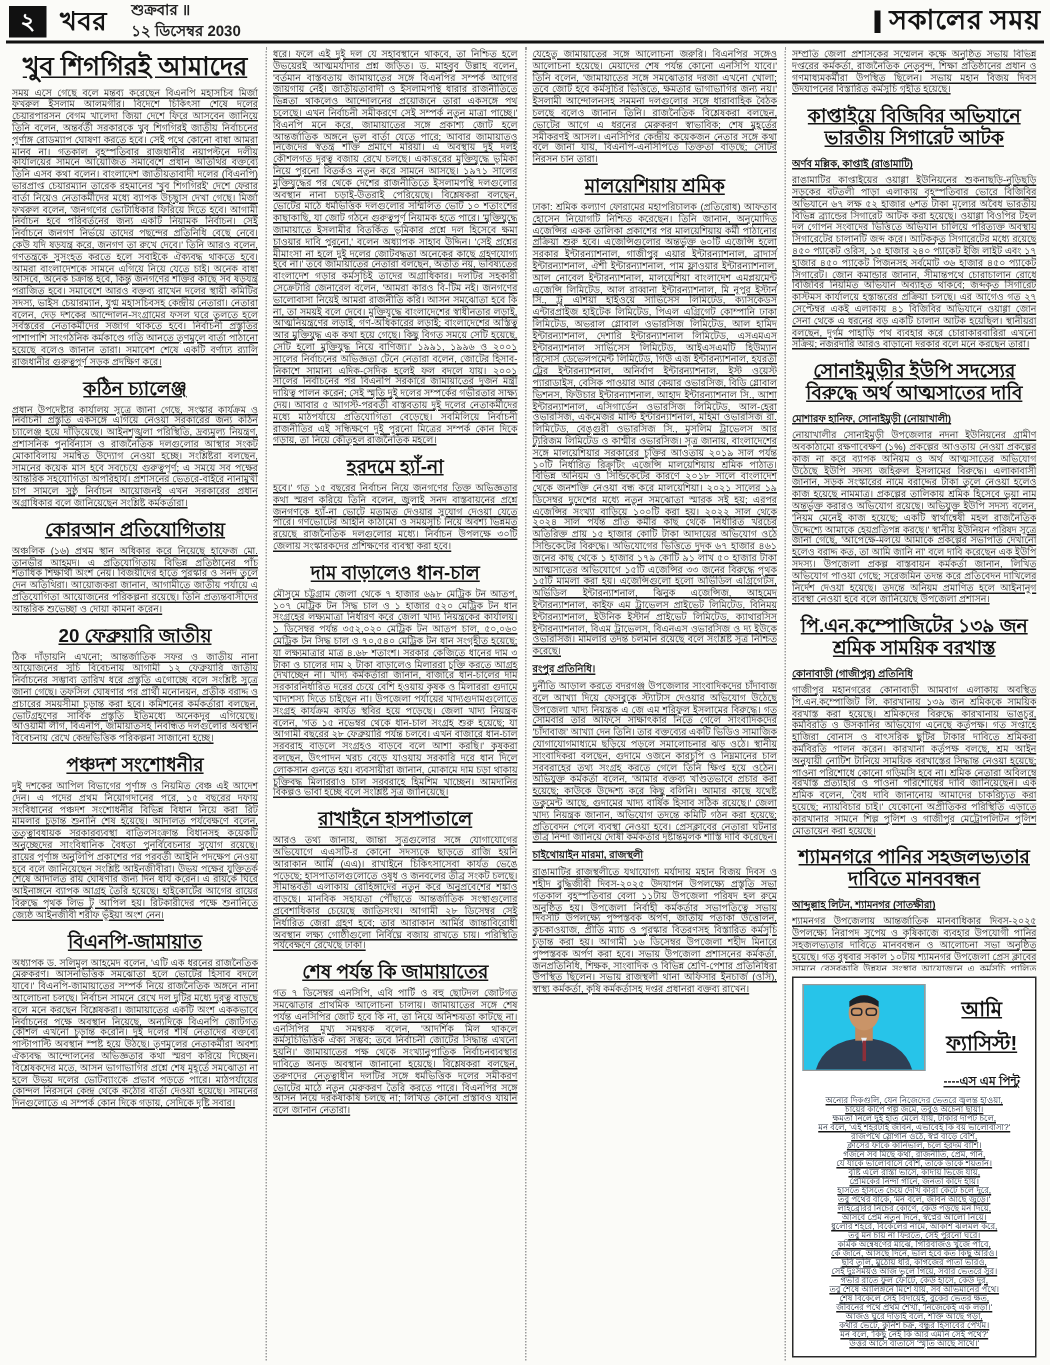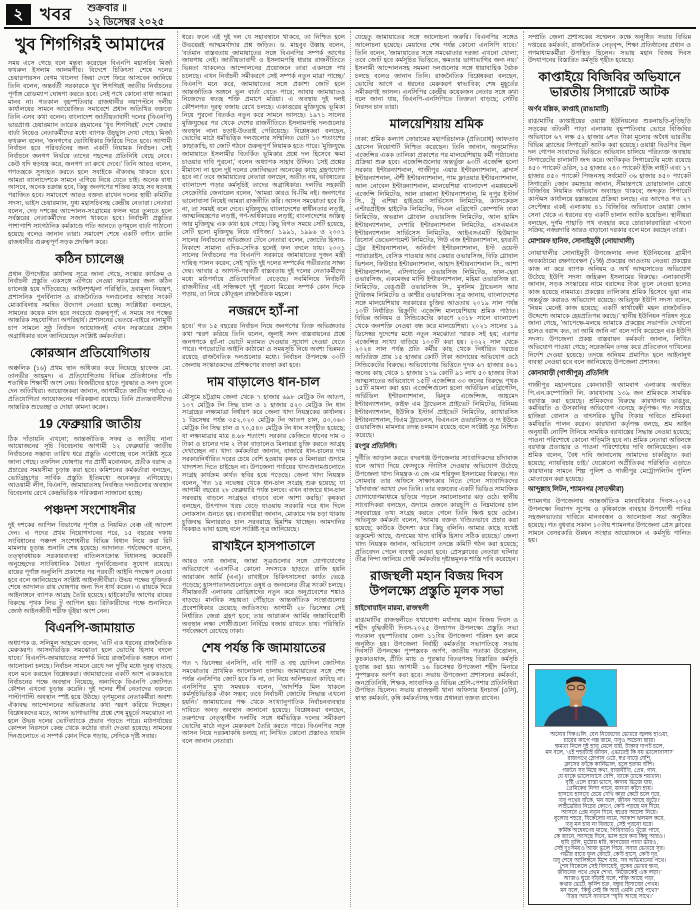--- a/index.html
+++ b/index.html
@@ -18,21 +18,21 @@
   }
   
   .masthead { display:flex; align-items:center; height:27px; border-bottom:2px solid #111; padding:1px 2px; }
   .pagenum { background:#111; color:#fff; width:25px; height:21px; display:flex; align-items:center; justify-content:center; font-size:15px; font-weight:bold; margin-right:9px; }
   .section-title { font-size:17px; font-weight:900; letter-spacing:.5px; margin-right:16px; line-height:1; }
   .dateblock { font-size:10px; font-weight:bold; line-height:1.35; color:#222; }
   .paper-brand { margin-left:auto; display:flex; align-items:center; gap:6px; }
   .paper-brand .bar { width:4px; height:15px; background:#111; }
   .paper-brand .name { font-size:18px; font-weight:900; font-family:"Liberation Serif", serif; letter-spacing:.5px; }
   
-  .cols { display:flex; height:876px; margin-top:2px; }
+  .cols { display:flex; height:876px; margin-top:2px;text-decoration:underline; }
   .col { width:25%; padding:2px 5px 2px 4px; overflow:hidden; border-left:1px dotted #9a9a9a; }
   .col:first-child { border-left:none; }
   .h1 { font-size:17px; font-weight:800; text-align:center; line-height:1.15; margin:2px 0 4px; }
   .h2 { font-size:12.5px; font-weight:800; text-align:center; line-height:1.2; margin:5px 2px 3px; }
   .byline { font-size:6.6px; font-weight:bold; margin:1px 0 2px; }
   .bd { font-size:6.3px; line-height:1.24; text-align:justify; color:#1b1b1b; word-break:break-word; }
   .bd + .h2 { margin-top:6px; }
   
   .col4 { display:flex; flex-direction:column; }
   .col4-flow { flex:1 1 auto; min-height:0; overflow:hidden; }
@@ -48,92 +48,102 @@
 </head>
 <body>
 
 <div class="page">
 
   <div class="masthead">
     <div class="pagenum">২</div>
     <div class="section-title">খবর</div>
     <div class="dateblock">
       <div>শুক্রবার ॥</div>
-      <div>১২ ডিসেম্বর ২০২৫</div>
+      <div>১২ ডিসেম্বর 2030</div>
+    </div>
+    <div class="paper-brand">
+      <div class="bar"></div>
+      <div class="name">সকালের সময়</div>
     </div>
   </div>
 
   <div class="cols">
 
     <div class="col">
       <div class="h1">খুব শিগগিরই আমাদের</div>
       <div class="bd">সময় এসে গেছে বলে মন্তব্য করেছেন বিএনপি মহাসচিব মির্জা ফখরুল ইসলাম আলমগীর। বিদেশে চিকিৎসা শেষে দলের চেয়ারপারসন বেগম খালেদা জিয়া দেশে ফিরে আসবেন জানিয়ে তিনি বলেন, অন্তর্বর্তী সরকারকে খুব শিগগিরই জাতীয় নির্বাচনের পূর্ণাঙ্গ রোডম্যাপ ঘোষণা করতে হবে। সেই পথে কোনো বাধা আমরা মানব না। গতকাল বৃহস্পতিবার রাজধানীর নয়াপল্টনে দলীয় কার্যালয়ের সামনে আয়োজিত সমাবেশে প্রধান অতিথির বক্তব্যে তিনি এসব কথা বলেন। বাংলাদেশ জাতীয়তাবাদী দলের (বিএনপি) ভারপ্রাপ্ত চেয়ারম্যান তারেক রহমানের 'খুব শিগগিরই' দেশে ফেরার বার্তা নিয়েও নেতাকর্মীদের মধ্যে ব্যাপক উচ্ছ্বাস দেখা গেছে। মির্জা ফখরুল বলেন, 'জনগণের ভোটাধিকার ফিরিয়ে দিতে হবে। আগামী নির্বাচন হবে পরিবর্তনের জন্য একটি নিয়ামক নির্বাচন। সেই নির্বাচনে জনগণ নির্ভয়ে তাদের পছন্দের প্রতিনিধি বেছে নেবে। কেউ যদি ষড়যন্ত্র করে, জনগণ তা রুখে দেবে।' তিনি আরও বলেন, গণতন্ত্রকে সুসংহত করতে হলে সবাইকে ঐক্যবদ্ধ থাকতে হবে। আমরা বাংলাদেশকে সামনে এগিয়ে নিয়ে যেতে চাই। অনেক বাধা আসবে, অনেক চক্রান্ত হবে, কিন্তু জনগণের শক্তির কাছে সব ষড়যন্ত্র পরাজিত হবে। সমাবেশে আরও বক্তব্য রাখেন দলের স্থায়ী কমিটির সদস্য, ভাইস চেয়ারম্যান, যুগ্ম মহাসচিবসহ কেন্দ্রীয় নেতারা। নেতারা বলেন, দেড় দশকের আন্দোলন-সংগ্রামের ফসল ঘরে তুলতে হলে সর্বস্তরের নেতাকর্মীদের সজাগ থাকতে হবে। নির্বাচনী প্রস্তুতির পাশাপাশি সাংগঠনিক কর্মকাণ্ডে গতি আনতে তৃণমূলে বার্তা পাঠানো হয়েছে বলেও জানান তারা। সমাবেশ শেষে একটি বর্ণাঢ্য র‌্যালি রাজধানীর গুরুত্বপূর্ণ সড়ক প্রদক্ষিণ করে।</div>
       <div class="h2">কঠিন চ্যালেঞ্জ</div>
       <div class="bd">প্রধান উপদেষ্টার কার্যালয় সূত্রে জানা গেছে, সংস্কার কার্যক্রম ও নির্বাচনী প্রস্তুতি একসঙ্গে এগিয়ে নেওয়া সরকারের জন্য কঠিন চ্যালেঞ্জ হয়ে দাঁড়িয়েছে। আইনশৃঙ্খলা পরিস্থিতি, দ্রব্যমূল্য নিয়ন্ত্রণ, প্রশাসনিক পুনর্বিন্যাস ও রাজনৈতিক দলগুলোর আস্থার সংকট মোকাবিলায় সমন্বিত উদ্যোগ নেওয়া হচ্ছে। সংশ্লিষ্টরা বলছেন, সামনের কয়েক মাস হবে সবচেয়ে গুরুত্বপূর্ণ; এ সময়ে সব পক্ষের আন্তরিক সহযোগিতা অপরিহার্য। প্রশাসনের ভেতরে-বাইরে নানামুখী চাপ সামলে সুষ্ঠু নির্বাচন আয়োজনই এখন সরকারের প্রধান অগ্রাধিকার বলে জানিয়েছেন সংশ্লিষ্ট কর্মকর্তারা।</div>
       <div class="h2">কোরআন প্রতিযোগিতায়</div>
       <div class="bd">অঞ্চলিক (১৬) প্রথম স্থান অধিকার করে নিয়েছে হাফেজ মো. তানভীর আহমদ। এ প্রতিযোগিতায় বিভিন্ন প্রতিষ্ঠানের পাঁচ শতাধিক শিক্ষার্থী অংশ নেয়। বিজয়ীদের হাতে পুরস্কার ও সনদ তুলে দেন অতিথিরা। আয়োজকরা জানান, আগামীতে জাতীয় পর্যায়ে এ প্রতিযোগিতা আয়োজনের পরিকল্পনা রয়েছে। তিনি প্রত্যন্তবাসীদের আন্তরিক শুভেচ্ছা ও দোয়া কামনা করেন।</div>
-      <div class="h2">19 ফেব্রুয়ারি জাতীয়</div>
+      <div class="h2">20 ফেব্রুয়ারি জাতীয়</div>
       <div class="bd">ঠিক দাঁড়ায়নি এখনো; আন্তর্জাতিক সফর ও জাতীয় নানা আয়োজনের সূচি বিবেচনায় আগামী ১২ ফেব্রুয়ারি জাতীয় নির্বাচনের সম্ভাব্য তারিখ ধরে প্রস্তুতি এগোচ্ছে বলে সংশ্লিষ্ট সূত্রে জানা গেছে। তফসিল ঘোষণার পর প্রার্থী মনোনয়ন, প্রতীক বরাদ্দ ও প্রচারের সময়সীমা চূড়ান্ত করা হবে। কমিশনের কর্মকর্তারা বলছেন, ভোটগ্রহণের সার্বিক প্রস্তুতি ইতিমধ্যে অনেকদূর এগিয়েছে। আওয়ামী লীগ, বিএনপি, জামায়াতসহ নিবন্ধিত দলগুলোর অবস্থান বিবেচনায় রেখে কেন্দ্রভিত্তিক পরিকল্পনা সাজানো হচ্ছে।</div>
       <div class="h2">পঞ্চদশ সংশোধনীর</div>
       <div class="bd">দুই দশকের আপিল বিভাগের পূর্ণাঙ্গ ও নিয়মিত বেঞ্চ এই আদেশ দেন। এ পদের প্রথম নিয়োগদানের পরে, ১৫ বছরের দফায় সংবিধানের পঞ্চদশ সংশোধনীর বিভিন্ন বিধান নিয়ে করা রিট মামলার চূড়ান্ত শুনানি শেষ হয়েছে। আদালত পর্যবেক্ষণে বলেন, তত্ত্বাবধায়ক সরকারব্যবস্থা বাতিলসংক্রান্ত বিধানসহ কয়েকটি অনুচ্ছেদের সাংবিধানিক বৈধতা পুনর্বিবেচনার সুযোগ রয়েছে। রায়ের পূর্ণাঙ্গ অনুলিপি প্রকাশের পর পরবর্তী আইনি পদক্ষেপ নেওয়া হবে বলে জানিয়েছেন সংশ্লিষ্ট আইনজীবীরা। উভয় পক্ষের যুক্তিতর্ক শেষে আদালত রায় ঘোষণার জন্য দিন ধার্য করেন। এ রায়কে ঘিরে আইনাঙ্গনে ব্যাপক আগ্রহ তৈরি হয়েছে। হাইকোর্টের আগের রায়ের বিরুদ্ধে পৃথক লিভ টু আপিল হয়। রিটকারীদের পক্ষে শুনানিতে জ্যেষ্ঠ আইনজীবী শরীফ ভূঁইয়া অংশ নেন।</div>
       <div class="h2">বিএনপি-জামায়াত</div>
       <div class="bd">অধ্যাপক ড. সলিমুল আহমেদ বলেন, 'এটি এক ধরনের রাজনৈতিক মেরুকরণ। আসনভিত্তিক সমঝোতা হলে ভোটের হিসাব বদলে যাবে।' বিএনপি-জামায়াতের সম্পর্ক নিয়ে রাজনৈতিক অঙ্গনে নানা আলোচনা চলছে। নির্বাচন সামনে রেখে দল দুটির মধ্যে দূরত্ব বাড়ছে বলে মনে করছেন বিশ্লেষকরা। জামায়াতের একটি অংশ এককভাবে নির্বাচনের পক্ষে অবস্থান নিয়েছে, অন্যদিকে বিএনপি জোটগত কৌশল এখনো চূড়ান্ত করেনি। দুই দলের শীর্ষ নেতাদের বক্তব্যে পাল্টাপাল্টি অবস্থান স্পষ্ট হয়ে উঠছে। তৃণমূলের নেতাকর্মীরা অবশ্য ঐক্যবদ্ধ আন্দোলনের অভিজ্ঞতার কথা স্মরণ করিয়ে দিচ্ছেন। বিশ্লেষকদের মতে, আসন ভাগাভাগির প্রশ্নে শেষ মুহূর্তে সমঝোতা না হলে উভয় দলের ভোটব্যাংকে প্রভাব পড়তে পারে। মাঠপর্যায়ের কোন্দল নিরসনে কেন্দ্র থেকে কঠোর বার্তা দেওয়া হয়েছে। সামনের দিনগুলোতে এ সম্পর্ক কোন দিকে গড়ায়, সেদিকে দৃষ্টি সবার।</div>
     </div>
 
     <div class="col">
       <div class="bd">ধরে। ফলে এই দুই দল যে সহাবস্থানে থাকবে, তা নিশ্চিত হলে উভয়েরই আত্মমর্যাদার প্রশ্ন জড়িত। ড. মাহবুব উল্লাহ বলেন, 'বর্তমান বাস্তবতায় জামায়াতের সঙ্গে বিএনপির সম্পর্ক আগের জায়গায় নেই। জাতীয়তাবাদী ও ইসলামপন্থি ধারার রাজনীতিতে ভিন্নতা থাকলেও আন্দোলনের প্রয়োজনে তারা একসঙ্গে পথ চলেছে। এখন নির্বাচনী সমীকরণে সেই সম্পর্ক নতুন মাত্রা পাচ্ছে।' বিএনপি মনে করে, জামায়াতের সঙ্গে প্রকাশ্য জোট হলে আন্তর্জাতিক অঙ্গনে ভুল বার্তা যেতে পারে; আবার জামায়াতও নিজেদের স্বতন্ত্র শক্তি প্রমাণে মরিয়া। এ অবস্থায় দুই দলই কৌশলগত দূরত্ব বজায় রেখে চলছে। একাত্তরের মুক্তিযুদ্ধে ভূমিকা নিয়ে পুরনো বিতর্কও নতুন করে সামনে আসছে। ১৯৭১ সালের মুক্তিযুদ্ধের পর থেকে দেশের রাজনীতিতে ইসলামপন্থি দলগুলোর অবস্থান নানা চড়াই-উতরাই পেরিয়েছে। বিশ্লেষকরা বলছেন, ভোটের মাঠে ধর্মভিত্তিক দলগুলোর সম্মিলিত ভোট ১০ শতাংশের কাছাকাছি, যা জোট গঠনে গুরুত্বপূর্ণ নিয়ামক হতে পারে। 'মুক্তিযুদ্ধে জামায়াতে ইসলামীর বিতর্কিত ভূমিকার প্রশ্নে দল হিসেবে ক্ষমা চাওয়ার দাবি পুরনো,' বলেন অধ্যাপক সাহাব উদ্দিন। 'সেই প্রশ্নের মীমাংসা না হলে দুই দলের জোটবদ্ধতা অনেকের কাছে গ্রহণযোগ্য হবে না।' তবে জামায়াতের নেতারা বলছেন, অতীত নয়, ভবিষ্যতের বাংলাদেশ গড়ার কর্মসূচিই তাদের অগ্রাধিকার। দলটির সহকারী সেক্রেটারি জেনারেল বলেন, 'আমরা কারও বি-টিম নই। জনগণের ভালোবাসা নিয়েই আমরা রাজনীতি করি। আসন সমঝোতা হবে কি না, তা সময়ই বলে দেবে। মুক্তিযুদ্ধে বাংলাদেশের স্বাধীনতার লড়াই, আত্মনিয়ন্ত্রণের লড়াই, গণ-অধিকারের লড়াই; বাংলাদেশের অস্তিত্ব আর মুক্তিযুদ্ধ এক কথা হয়ে গেছে। কিছু বিগত সময়ে সেটি হয়েছে, সেটি হলো মুক্তিযুদ্ধ নিয়ে বাণিজ্য।' ১৯৯১, ১৯৯৬ ও ২০০১ সালের নির্বাচনের অভিজ্ঞতা টেনে নেতারা বলেন, জোটের হিসাব-নিকাশে সামান্য এদিক-সেদিক হলেই ফল বদলে যায়। ২০০১ সালের নির্বাচনের পর বিএনপি সরকারে জামায়াতের দুজন মন্ত্রী দায়িত্ব পালন করেন; সেই স্মৃতি দুই দলের সম্পর্কের গভীরতার সাক্ষ্য দেয়। আবার ৫ আগস্ট-পরবর্তী বাস্তবতায় দুই দলের নেতাকর্মীদের মধ্যে মাঠপর্যায়ে প্রতিযোগিতা বেড়েছে। সবমিলিয়ে নির্বাচনী রাজনীতির এই সন্ধিক্ষণে দুই পুরনো মিত্রের সম্পর্ক কোন দিকে গড়ায়, তা নিয়ে কৌতূহল রাজনৈতিক মহলে।</div>
-      <div class="h2">নজরদে হ্যাঁ-না</div>
+      <div class="h2">হরদমে হ্যাঁ-না</div>
       <div class="bd">হবে।' গত ১৫ বছরের নির্বাচন নিয়ে জনগণের তিক্ত অভিজ্ঞতার কথা স্মরণ করিয়ে তিনি বলেন, জুলাই সনদ বাস্তবায়নের প্রশ্নে জনগণকে হ্যাঁ-না ভোটে মতামত দেওয়ার সুযোগ দেওয়া যেতে পারে। গণভোটের আইনি কাঠামো ও সময়সূচি নিয়ে অবশ্য ভিন্নমত রয়েছে রাজনৈতিক দলগুলোর মধ্যে। নির্বাচন উপলক্ষে ৩০টি জেলায় সংস্কারকদের প্রশিক্ষণের ব্যবস্থা করা হবে।</div>
       <div class="h2">দাম বাড়ালেও ধান-চাল</div>
       <div class="bd">মৌসুমে চট্টগ্রাম জেলা থেকে ৭ হাজার ৬৯৮ মেট্রিক টন আতপ, ১০৭ মেট্রিক টন সিদ্ধ চাল ও ১ হাজার ৫২০ মেট্রিক টন ধান সংগ্রহের লক্ষ্যমাত্রা নির্ধারণ করে জেলা খাদ্য নিয়ন্ত্রকের কার্যালয়। ১ ডিসেম্বর পর্যন্ত ৩৫২,০২০ মেট্রিক টন আতপ চাল, ৫০,০৬০ মেট্রিক টন সিদ্ধ চাল ও ৭০,৫৪০ মেট্রিক টন ধান সংগৃহীত হয়েছে; যা লক্ষ্যমাত্রার মাত্র ৪.৬৮ শতাংশ। সরকার কেজিতে ধানের দাম ৩ টাকা ও চালের দাম ২ টাকা বাড়ালেও মিলাররা চুক্তি করতে আগ্রহ দেখাচ্ছেন না। খাদ্য কর্মকর্তারা জানান, বাজারে ধান-চালের দাম সরকারনির্ধারিত দরের চেয়ে বেশি হওয়ায় কৃষক ও মিলাররা গুদামে খাদ্যশস্য দিতে চাইছেন না। উপজেলা পর্যায়ের খাদ্যগুদামগুলোতে সংগ্রহ কার্যক্রম কার্যত স্থবির হয়ে পড়েছে। জেলা খাদ্য নিয়ন্ত্রক বলেন, 'গত ১৫ নভেম্বর থেকে ধান-চাল সংগ্রহ শুরু হয়েছে; যা আগামী বছরের ২৮ ফেব্রুয়ারি পর্যন্ত চলবে। এখন বাজারে ধান-চাল সরবরাহ বাড়লে সংগ্রহও বাড়বে বলে আশা করছি।' কৃষকরা বলছেন, উৎপাদন খরচ বেড়ে যাওয়ায় সরকারি দরে ধান দিলে লোকসান গুনতে হয়। ব্যবসায়ীরা জানান, মোকামে দাম চড়া থাকায় চুক্তিবদ্ধ মিলাররাও চাল সরবরাহে হিমশিম খাচ্ছেন। আমদানির বিকল্পও ভাবা হচ্ছে বলে সংশ্লিষ্ট সূত্র জানিয়েছে।</div>
       <div class="h2">রাখাইনে হাসপাতালে</div>
       <div class="bd">আরও তথ্য জানায়, জান্তা সূত্রগুলোর সঙ্গে যোগাযোগের অভিযোগে এএসটি-র কোনো সদস্যকে ছাড়তে রাজি হয়নি আরাকান আর্মি (এএ)। রাখাইনে চিকিৎসাসেবা কার্যত ভেঙে পড়েছে; হাসপাতালগুলোতে ওষুধ ও জনবলের তীব্র সংকট চলছে। সীমান্তবর্তী এলাকায় রোহিঙ্গাদের নতুন করে অনুপ্রবেশের শঙ্কাও বাড়ছে। মানবিক সহায়তা পৌঁছাতে আন্তর্জাতিক সংস্থাগুলোর প্রবেশাধিকার চেয়েছে জাতিসংঘ। আগামী ২৮ ডিসেম্বর সেই নির্ধারিত জেরা গ্রহণ হবে; তার আরাকান আর্মির জান্তাবিরোধী অবস্থান লক্ষ্য গোষ্ঠীগুলো নির্বিঘ্নে বজায় রাখতে চায়। পরিস্থিতি পর্যবেক্ষণে রেখেছে ঢাকা।</div>
       <div class="h2">শেষ পর্যন্ত কি জামায়াতের</div>
       <div class="bd">গত ৭ ডিসেম্বর এনসিপি, এবি পার্টি ও বহু ছোটদল জোটগত সমঝোতার প্রাথমিক আলোচনা চালায়। জামায়াতের সঙ্গে শেষ পর্যন্ত এনসিপির জোট হবে কি না, তা নিয়ে অনিশ্চয়তা কাটছে না। এনসিপির মুখ্য সমন্বয়ক বলেন, 'আদর্শিক মিল থাকলে কর্মসূচিভিত্তিক ঐক্য সম্ভব; তবে নির্বাচনী জোটের সিদ্ধান্ত এখনো হয়নি।' জামায়াতের পক্ষ থেকে সংখ্যানুপাতিক নির্বাচনব্যবস্থার দাবিতে অনড় অবস্থান জানানো হয়েছে। বিশ্লেষকরা বলছেন, তরুণদের নেতৃত্বাধীন দলটির সঙ্গে ধর্মভিত্তিক দলের সমীকরণ ভোটের মাঠে নতুন মেরুকরণ তৈরি করতে পারে। বিএনপির সঙ্গে আসন নিয়ে দরকষাকষি চলছে না; লিখিত কোনো প্রস্তাবও যায়নি বলে জানান নেতারা।</div>
     </div>
 
     <div class="col">
       <div class="bd">যেহেতু জামায়াতের সঙ্গে আলোচনা জরুরি। বিএনপির সঙ্গেও আলোচনা হয়েছে। মেয়াদের শেষ পর্যন্ত কোনো এনসিপি যাবে।' তিনি বলেন, 'জামায়াতের সঙ্গে সমঝোতার দরজা এখনো খোলা; তবে জোট হবে কর্মসূচির ভিত্তিতে, ক্ষমতার ভাগাভাগির জন্য নয়।' ইসলামী আন্দোলনসহ সমমনা দলগুলোর সঙ্গে ধারাবাহিক বৈঠক চলছে বলেও জানান তিনি। রাজনৈতিক বিশ্লেষকরা বলছেন, ভোটের আগে এ ধরনের মেরুকরণ স্বাভাবিক; শেষ মুহূর্তের সমীকরণই আসল। এনসিপির কেন্দ্রীয় কয়েকজন নেতার সঙ্গে কথা বলে জানা যায়, বিএনপি-এনসিপিতে তিক্ততা বাড়ছে; সেটির নিরসন চান তারা।</div>
       <div class="h2">মালয়েশিয়ায় শ্রমিক</div>
       <div class="bd">ঢাকা: শ্রমিক কল্যাণ ফোরামের মহাপরিচালক (প্রতিরোধ) আফতাব হোসেন নিয়োগটি নিশ্চিত করেছেন। তিনি জানান, অনুমোদিত এজেন্সির একক তালিকা প্রকাশের পর মালয়েশিয়ায় কর্মী পাঠানোর প্রক্রিয়া শুরু হবে। এজেন্সিগুলোর অন্তর্ভুক্ত ৬০টি এজেন্সি হলো সরকার ইন্টারন্যাশনাল, গাজীপুর এয়ার ইন্টারন্যাশনাল, ব্রাদার্স ইন্টারন্যাশনাল, ঐশী ইন্টারন্যাশনাল, পাম ফ্লাওয়ার ইন্টারন্যাশনাল, আল নোবেল ইন্টারন্যাশনাল, মালয়েশিয়া বাংলাদেশ এমপ্লয়মেন্ট এজেন্সি লিমিটেড, আল রাব্বানা ইন্টারন্যাশনাল, মি নূপুর ইস্টার্ন সি., ট্রু এশিয়া হাইওয়ে সার্ভিসেস লিমিটেড, ক্যাসকেডস এন্টারপ্রাইজ হাইটেক লিমিটেড, পিএল এগ্রিগেট কোম্পানি ঢাকা লিমিটেড, অভরাল গ্লোবাল ওভারসিজ লিমিটেড, আল হামিদ ইন্টারন্যাশনাল, দেশারি ইন্টারন্যাশনাল লিমিটেড, এসএমএস ইন্টারন্যাশনাল সার্ভিসেস লিমিটেড, আইএসএমটি হিউম্যান রিসোর্স ডেভেলপমেন্ট লিমিটেড, গিউ এজ ইন্টারন্যাশনাল, হযরতী ট্রের ইন্টারন্যাশনাল, অনির্বাণ ইন্টারন্যাশনাল, ইস্ট ওয়েস্ট প্যারাডাইস, বেসিক পাওয়ার আর কেয়ার ওভারসিজ, বিডি গ্লোবাল ভিশনস, ফিউচার ইন্টারন্যাশনাল, আহাদ ইন্টারন্যাশনাল সি., আশা ইন্টারন্যাশনাল, এসিগার্ডেন ওভারসিজ লিমিটেড, আল-হেরা ওভারসিজ, একমেজর মাল্টি ইন্টারন্যাশনাল, মহিমা ওভারসিজ রা. লিমিটেড, বেঙ্গুরী ওভারসিজ সি., মুসলিম ট্রাভেলস আর ট্যুরিজম লিমিটেড ও কাশ্মীর ওভারসিজ। সূত্র জানায়, বাংলাদেশের সঙ্গে মালয়েশিয়ার সরকারের চুক্তির আওতায় ২০১৯ সাল পর্যন্ত ১০টি নির্ধারিত রিক্রুটিং এজেন্সি মালয়েশিয়ায় শ্রমিক পাঠাত। বিভিন্ন অনিয়ম ও সিন্ডিকেটের কারণে ২০১৮ সালে বাংলাদেশ থেকে জনশক্তি নেওয়া বন্ধ করে মালয়েশিয়া। ২০২১ সালের ১৯ ডিসেম্বর দুদেশের মধ্যে নতুন সমঝোতা স্মারক সই হয়; এরপর এজেন্সির সংখ্যা বাড়িয়ে ১০০টি করা হয়। ২০২২ সাল থেকে ২০২৪ সাল পর্যন্ত প্রতি কর্মীর কাছ থেকে নির্ধারিত খরচের অতিরিক্ত প্রায় ১৫ হাজার কোটি টাকা আদায়ের অভিযোগ ওঠে সিন্ডিকেটের বিরুদ্ধে। অভিযোগের ভিত্তিতে দুদক ৬৭ হাজার ৪৬১ জনের কাছ থেকে ১ হাজার ১৭৯ কোটি ৯১ লাখ ৫০ হাজার টাকা আত্মসাতের অভিযোগে ১৫টি এজেন্সির ৩৩ জনের বিরুদ্ধে পৃথক ১৫টি মামলা করা হয়। এজেন্সিগুলো হলো অর্ভিডিল এগ্রিগেটস, অর্ভিডিল ইন্টারন্যাশনাল, ঝিনুক এজেন্সিজ, আহমেদ ইন্টারন্যাশনাল, কাইফ এম ট্রাভেলস প্রাইভেট লিমিটেড, বিনিময় ইন্টারন্যাশনাল, ইউনিক ইস্টার্ন প্রাইভেট লিমিটেড, ক্যাথারসিস ইন্টারন্যাশনাল, বিএম ট্রাভেলস, বিএনএস ওভারসিজ ও দ্য ইউকে ওভারসিজ। মামলার তদন্ত চলমান রয়েছে বলে সংশ্লিষ্ট সূত্র নিশ্চিত করেছে।</div>
       <div class="byline">রংপুর প্রতিনিধি।</div>
       <div class="bd">দুর্নীতি আড়াল করতে বদরগঞ্জ উপজেলার সাংবাদিকদের চাঁদাবাজ বলে আখ্যা দিয়ে ফেসবুকে স্ট্যাটাস দেওয়ার অভিযোগ উঠেছে উপজেলা খাদ্য নিয়ন্ত্রক এ জে এম শরিফুল ইসলামের বিরুদ্ধে। গত সোমবার তার অফিসে সাক্ষাৎকার নিতে গেলে সাংবাদিকদের 'চাঁদাবাজ' আখ্যা দেন তিনি। তার বক্তব্যের একটি ভিডিও সামাজিক যোগাযোগমাধ্যমে ছড়িয়ে পড়লে সমালোচনার ঝড় ওঠে। স্থানীয় সাংবাদিকরা বলছেন, গুদামে ওজনে কারচুপি ও নিম্নমানের চাল সরবরাহের তথ্য সংগ্রহ করতে গেলে তিনি ক্ষিপ্ত হয়ে ওঠেন। অভিযুক্ত কর্মকর্তা বলেন, 'আমার বক্তব্য খণ্ডিতভাবে প্রচার করা হয়েছে; কাউকে উদ্দেশ্য করে কিছু বলিনি। আমার কাছে যথেষ্ট ডকুমেন্ট আছে, গুদামের খাদ্য বার্ষিক হিসাব সঠিক রয়েছে।' জেলা খাদ্য নিয়ন্ত্রক জানান, অভিযোগ তদন্তে কমিটি গঠন করা হয়েছে; প্রতিবেদন পেলে ব্যবস্থা নেওয়া হবে। প্রেসক্লাবের নেতারা ঘটনার তীব্র নিন্দা জানিয়ে দোষী কর্মকর্তার দৃষ্টান্তমূলক শাস্তি দাবি করেছেন।</div>
-      <div class="h2">রাজস্থলী মহান বিজয় দিবস উপলক্ষ্যে প্রস্তুতি মূলক সভা</div>
       <div class="byline">চাইথোয়াইন মারমা, রাজস্থলী</div>
       <div class="bd">রাঙামাটির রাজস্থলীতে যথাযোগ্য মর্যাদায় মহান বিজয় দিবস ও শহীদ বুদ্ধিজীবী দিবস-২০২৫ উদযাপন উপলক্ষ্যে প্রস্তুতি সভা গতকাল বৃহস্পতিবার বেলা ১১টায় উপজেলা পরিষদ হল রুমে অনুষ্ঠিত হয়। উপজেলা নির্বাহী কর্মকর্তার সভাপতিত্বে সভায় দিবসটি উপলক্ষ্যে পুষ্পস্তবক অর্পণ, জাতীয় পতাকা উত্তোলন, কুচকাওয়াজ, প্রীতি ম্যাচ ও পুরস্কার বিতরণসহ বিস্তারিত কর্মসূচি চূড়ান্ত করা হয়। আগামী ১৬ ডিসেম্বর উপজেলা শহীদ মিনারে পুষ্পস্তবক অর্পণ করা হবে। সভায় উপজেলা প্রশাসনের কর্মকর্তা, জনপ্রতিনিধি, শিক্ষক, সাংবাদিক ও বিভিন্ন শ্রেণি-পেশার প্রতিনিধিরা উপস্থিত ছিলেন। সভায় রাজস্থলী থানা অফিসার ইনচার্জ (ওসি), স্বাস্থ্য কর্মকর্তা, কৃষি কর্মকর্তাসহ দপ্তর প্রধানরা বক্তব্য রাখেন।</div>
     </div>
 
     <div class="col col4">
       <div class="col4-flow">
         <div class="bd">সম্প্রতি জেলা প্রশাসকের সম্মেলন কক্ষে অনুষ্ঠিত সভায় বিভিন্ন দপ্তরের কর্মকর্তা, রাজনৈতিক নেতৃবৃন্দ, শিক্ষা প্রতিষ্ঠানের প্রধান ও গণমাধ্যমকর্মীরা উপস্থিত ছিলেন। সভায় মহান বিজয় দিবস উদযাপনের বিস্তারিত কর্মসূচি গৃহীত হয়েছে।</div>
         <div class="h2">কাপ্তাইয়ে বিজিবির অভিযানে ভারতীয় সিগারেট আটক</div>
         <div class="byline">অর্ণব মল্লিক, কাপ্তাই (রাঙামাটি)</div>
         <div class="bd">রাঙামাটির কাপ্তাইয়ের ওয়াগ্গা ইউনিয়নের শুকনাছড়ি-নুড়িছড়ি সড়কের বটতলী পাড়া এলাকায় বৃহস্পতিবার ভোরে বিজিবির অভিযানে ৬৭ লক্ষ ৫২ হাজার ৬শত টাকা মূল্যের অবৈধ ভারতীয় বিভিন্ন ব্র্যান্ডের সিগারেট আটক করা হয়েছে। ওয়াগ্গা বিওপির টহল দল গোপন সংবাদের ভিত্তিতে অভিযান চালিয়ে পরিত্যক্ত অবস্থায় সিগারেটের চালানটি জব্দ করে। আটককৃত সিগারেটের মধ্যে রয়েছে ৪৫০ প্যাকেট ওরিস, ১৫ হাজার ২৪০ প্যাকেট ইজি লাইট এবং ১৭ হাজার ৪৫০ প্যাকেট পিজনসহ সর্বমোট ৩৬ হাজার ৪৫০ প্যাকেট সিগারেট। জোন কমান্ডার জানান, সীমান্তপথে চোরাচালান রোধে বিজিবির নিয়মিত অভিযান অব্যাহত থাকবে; জব্দকৃত সিগারেট কাস্টমস কার্যালয়ে হস্তান্তরের প্রক্রিয়া চলছে। এর আগেও গত ২৭ সেপ্টেম্বর একই এলাকায় ৪১ বিজিবির অভিযানে ওয়াগ্গা জোন সেনা থেকে এ ধরনের বড় একটি চালান আটক হয়েছিল। স্থানীয়রা বলছেন, দুর্গম পাহাড়ি পথ ব্যবহার করে চোরাকারবারিরা এখনো সক্রিয়; নজরদারি আরও বাড়ানো দরকার বলে মনে করছেন তারা।</div>
+        <div class="h2">সোনাইমুড়ীর ইউপি সদস্যের বিরুদ্ধে অর্থ আত্মসাতের দাবি</div>
         <div class="byline">মোশারফ হানিফ, সোনাইমুড়ী (নোয়াখালী)</div>
         <div class="bd">নোয়াখালীর সোনাইমুড়ী উপজেলার নদনা ইউনিয়নের গ্রামীণ অবকাঠামো রক্ষণাবেক্ষণ (১%) প্রকল্পের আওতায় নেওয়া প্রকল্পের কাজ না করে ব্যাপক অনিয়ম ও অর্থ আত্মসাতের অভিযোগ উঠেছে ইউপি সদস্য জহিরুল ইসলামের বিরুদ্ধে। এলাকাবাসী জানান, সড়ক সংস্কারের নামে বরাদ্দের টাকা তুলে নেওয়া হলেও কাজ হয়েছে নামমাত্র। প্রকল্পের তালিকায় শ্রমিক হিসেবে ভুয়া নাম অন্তর্ভুক্ত করারও অভিযোগ রয়েছে। অভিযুক্ত ইউপি সদস্য বলেন, 'নিয়ম মেনেই কাজ হয়েছে; একটি স্বার্থান্বেষী মহল রাজনৈতিক উদ্দেশ্যে আমাকে হেয়প্রতিপন্ন করছে।' স্থানীয় ইউনিয়ন পরিষদ সূত্রে জানা গেছে, 'আপেক্ষে-মলয়ে আমাকে প্রকল্পের সভাপতি দেখানো হলেও বরাদ্দ কত, তা আমি জানি না' বলে দাবি করেছেন এক ইউপি সদস্য। উপজেলা প্রকল্প বাস্তবায়ন কর্মকর্তা জানান, লিখিত অভিযোগ পাওয়া গেছে; সরেজমিন তদন্ত করে প্রতিবেদন দাখিলের নির্দেশ দেওয়া হয়েছে। তদন্তে অনিয়ম প্রমাণিত হলে আইনানুগ ব্যবস্থা নেওয়া হবে বলে জানিয়েছে উপজেলা প্রশাসন।</div>
+        <div class="h2">পি.এন.কম্পোজিটের ১৩৯ জন শ্রমিক সাময়িক বরখাস্ত</div>
         <div class="byline">কোনাবাড়ী (গাজীপুর) প্রতিনিধি</div>
         <div class="bd">গাজীপুর মহানগরের কোনাবাড়ী আমবাগ এলাকায় অবস্থিত পি.এন.কম্পোজিট লি. কারখানায় ১৩৯ জন শ্রমিককে সাময়িক বরখাস্ত করা হয়েছে। শ্রমিকদের বিরুদ্ধে কারখানায় ভাঙচুর, কর্মবিরতি ও উসকানির অভিযোগ এনেছে কর্তৃপক্ষ। গত সপ্তাহে হাজিরা বোনাস ও বাৎসরিক ছুটির টাকার দাবিতে শ্রমিকরা কর্মবিরতি পালন করেন। কারখানা কর্তৃপক্ষ বলছে, শ্রম আইন অনুযায়ী নোটিশ টানিয়ে সাময়িক বরখাস্তের সিদ্ধান্ত নেওয়া হয়েছে; পাওনা পরিশোধে কোনো গড়িমসি হবে না। শ্রমিক নেতারা অবিলম্বে বরখাস্ত প্রত্যাহার ও পাওনা পরিশোধের দাবি জানিয়েছেন। এক শ্রমিক বলেন, 'বৈধ দাবি জানানোয় আমাদের চাকরিচ্যুত করা হয়েছে; ন্যায়বিচার চাই।' যেকোনো অপ্রীতিকর পরিস্থিতি এড়াতে কারখানার সামনে শিল্প পুলিশ ও গাজীপুর মেট্রোপলিটন পুলিশ মোতায়েন করা হয়েছে।</div>
+        <div class="h2">শ্যামনগরে পানির সহজলভ্যতার দাবিতে মানববন্ধন</div>
         <div class="byline">আব্দুল্লাহ লিটন, শ্যামনগর (সাতক্ষীরা)</div>
         <div class="bd">শ্যামনগর উপজেলায় আন্তর্জাতিক মানবাধিকার দিবস-২০২৫ উপলক্ষ্যে নিরাপদ সুপেয় ও কৃষিকাজে ব্যবহার উপযোগী পানির সহজলভ্যতার দাবিতে মানববন্ধন ও আলোচনা সভা অনুষ্ঠিত হয়েছে। গত বুধবার সকাল ১০টায় শ্যামনগর উপজেলা প্রেস ক্লাবের সামনে বেসরকারি উন্নয়ন সংস্থার আয়োজনে এ কর্মসূচি পালিত হয়।</div>
 
       </div>
 
       <div class="poem-box">
         <div class="poem-head">
           <svg class="poem-photo" viewBox="0 0 82 58" preserveAspectRatio="xMidYMid slice">
             <rect x="0" y="0" width="82" height="58" fill="#27c4e9"></rect>
             <path d="M8 58 Q14 38 41 36 Q68 38 74 58 Z" fill="#2e3f55"></path>
             <rect x="35" y="27" width="12" height="11" fill="#c08a5e"></rect>
             <ellipse cx="41" cy="19" rx="10.5" ry="12" fill="#c99468"></ellipse>
             <path d="M31 11 Q41 3 51 11 L51 15 Q41 9 31 15 Z" fill="#1d222a"></path>
             <rect x="32.5" y="16" width="7" height="4.6" rx="2" fill="none" stroke="#20242c" stroke-width="1"></rect>
             <rect x="42.5" y="16" width="7" height="4.6" rx="2" fill="none" stroke="#20242c" stroke-width="1"></rect>
             <path d="M39 36 L41 42 L43 36 Z" fill="#e8edf2"></path>
             <rect x="40" y="38" width="2.4" height="14" fill="#8c2f39"></rect>
           </svg>
+          <div class="poem-titleblock">
+            <div class="poem-title">আমি ফ্যাসিস্ট!</div>
+            <div class="poem-author">----এস এম পিন্টু</div>
+          </div>
         </div>
         <div class="poem-lines">অন্যের দিকগুলি, যেন নিজেদের ভেতরে জ্বলন্ত হাওয়া,
 চায়ের কাপে গল্প জমে, তবুও অচেনা ছায়া।
 ক্ষমতা নিলে দুই হাত মেলে যায়, টাকার দাপট চলে,
 মন বলে, 'এই শহরটাই জীবন, এভাবেই কি বয় ভালোবাসা?'
 রাজপথে স্লোগান ওঠে, স্বপ্ন বাড়ে বেশি,
 ক্লাসের ফাঁকে কার্নিভাল, চলে হরদম বাঁশি।
 গর্জনে সব মিছে কথা, রাজনীতি, প্রেম, গান,
 যে যাকে ভালোবাসে বেশি, তাকে ডাকে শয়তান।
 বৃষ্টি এলে রাস্তা ভাসে, কাদায় ভিজে যায়,

